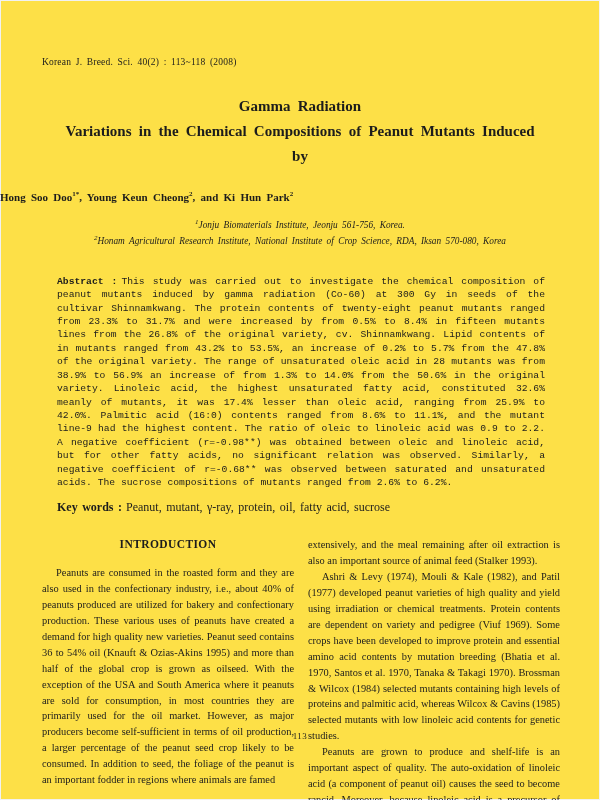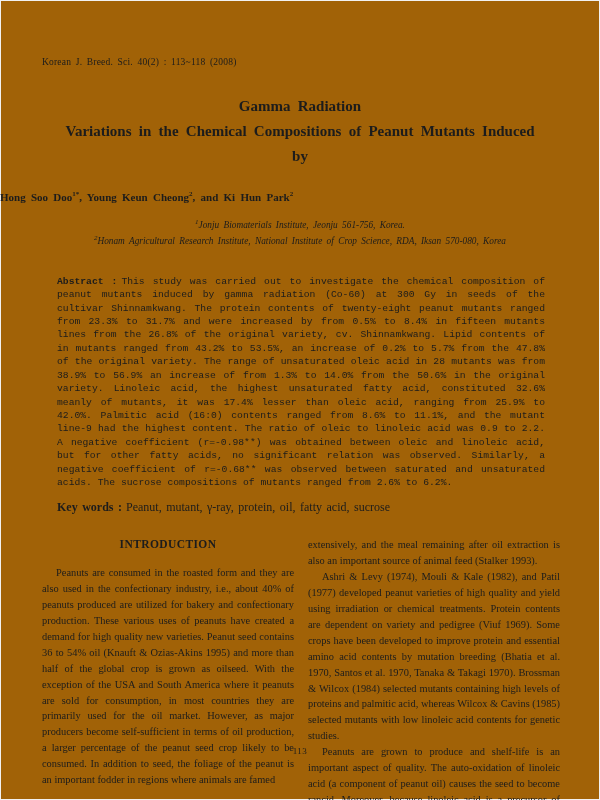--- a/index.html
+++ b/index.html
@@ -1,21 +1,21 @@
 <!DOCTYPE html>
 <html><head>
 <meta charset="utf-8">
 <style>
   html, body { margin: 0; padding: 0; background: #e8e8e8; }
   .page {
     position: relative;
     width: 600px;
     height: 800px;
     margin: 0 auto;
-    background: #a16207;
+    background: #fde047;
     color: #1c1c1c;
     font-family: "Liberation Serif", "DejaVu Serif", serif;
     overflow: hidden;
     box-shadow: inset 0 0 0 1px #f1f1f1;
   }
   .journal-header {
     margin: 57px 40px 0 42px;
     font-size: 9.5px;
     word-spacing: 2px;
     letter-spacing: 0.2px;
@@ -93,21 +93,21 @@
     text-align: justify;
   }
   .fn-text { margin: 0; }
   .submitted {
     margin-top: 2px;
     text-align: right;
     font-size: 15px;
   }
   .pagenum {
     position: absolute;
-    bottom: 44px;
+    bottom: 59px;
     left: 0;
     width: 100%;
     text-align: center;
     font-size: 9px;
     letter-spacing: 0.5px;
   }
 </style>
 </head>
 <body>
 

